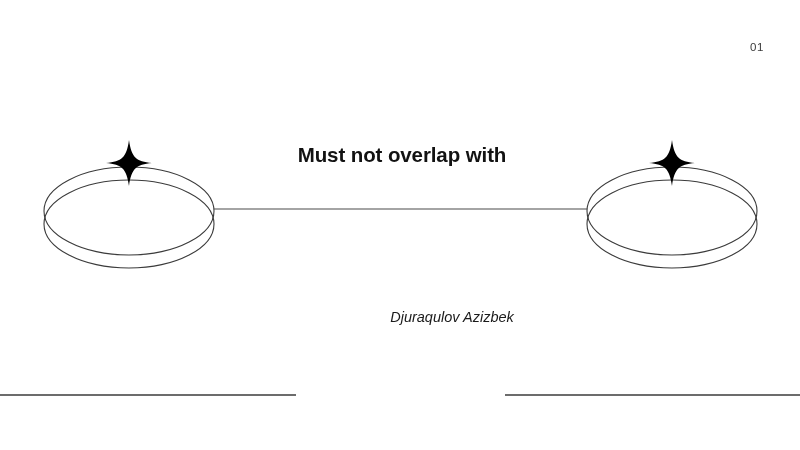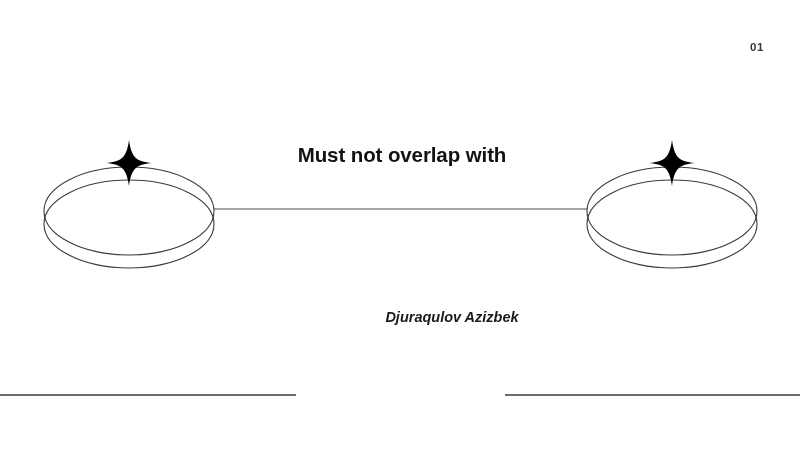--- a/index.html
+++ b/index.html
@@ -23,21 +23,20 @@
     left: 0;
     top: 0;
     width: 800px;
     height: 450px;
     display: block;
   }
   .txt {
     position: absolute;
     white-space: nowrap;
     color: #1a1a1a;
-    font-weight: bold;
   }
   #page-number {
     right: 36px;
     top: 41px;
     font-size: 11.5px;
     letter-spacing: 0.6px;
     color: #3a3a3a;
     text-align: right;
   }
   #slide-title {

